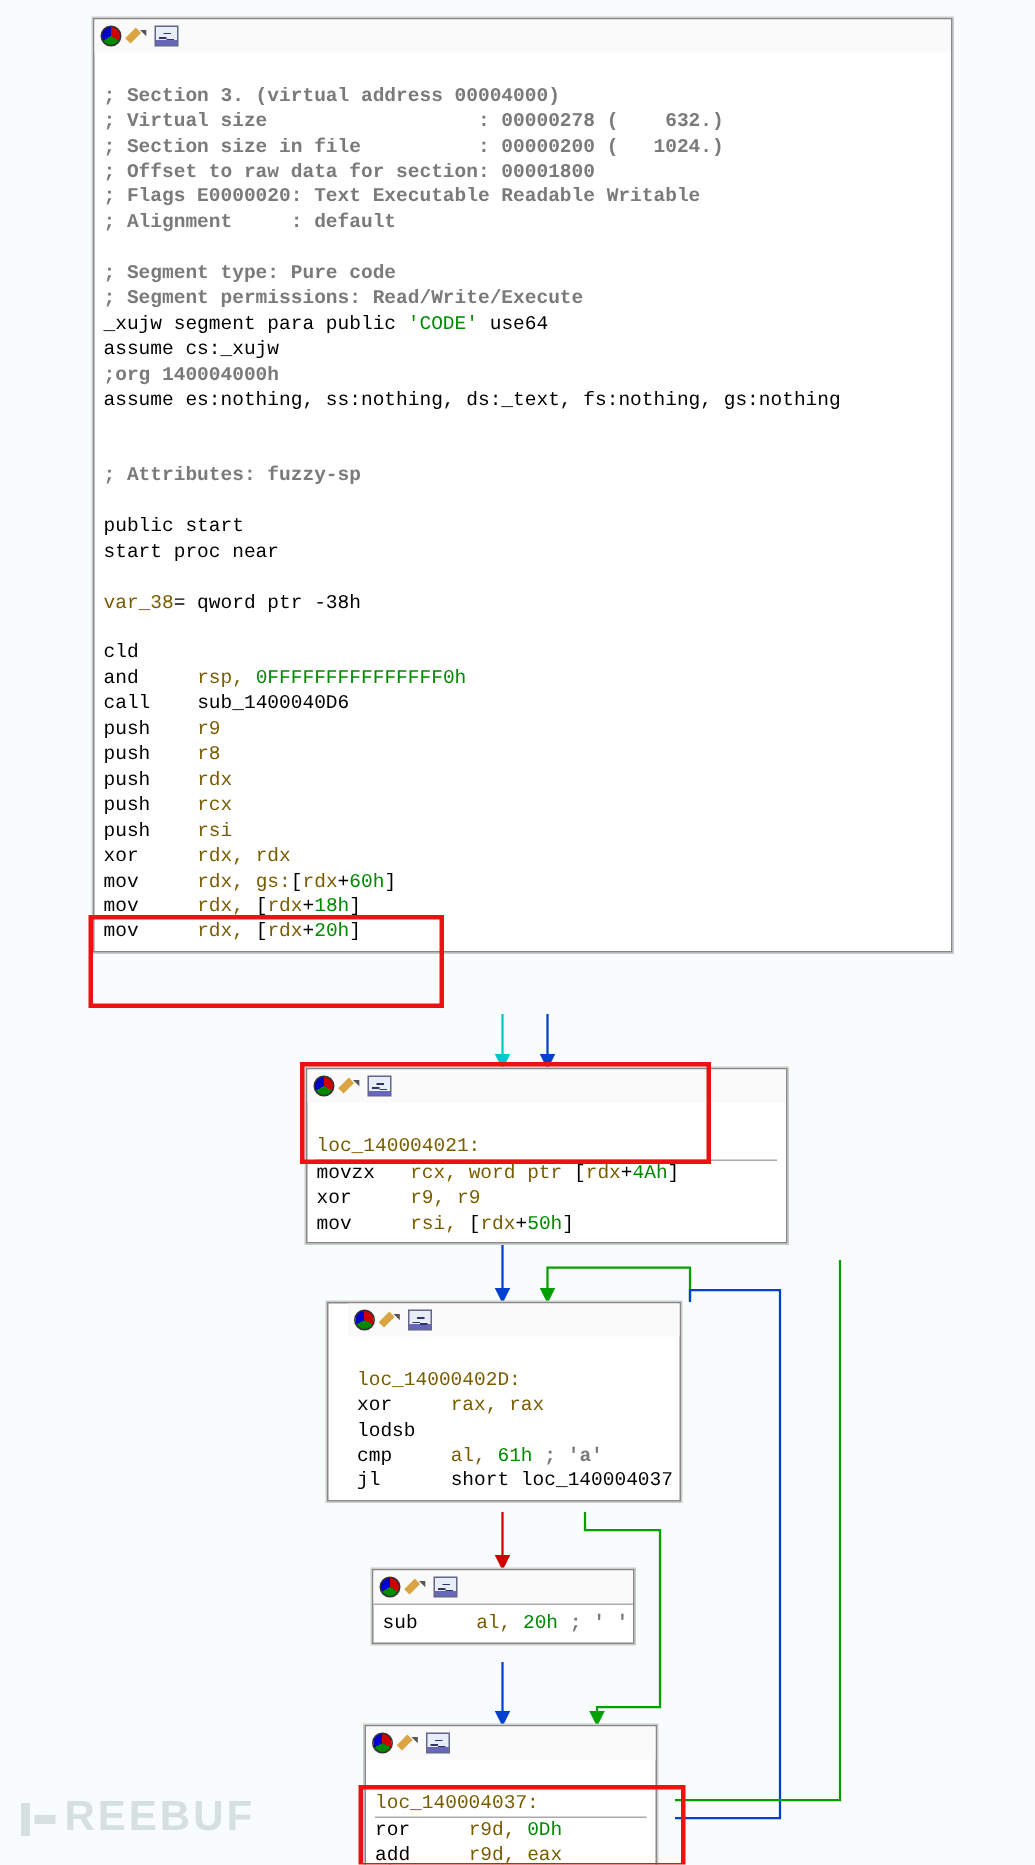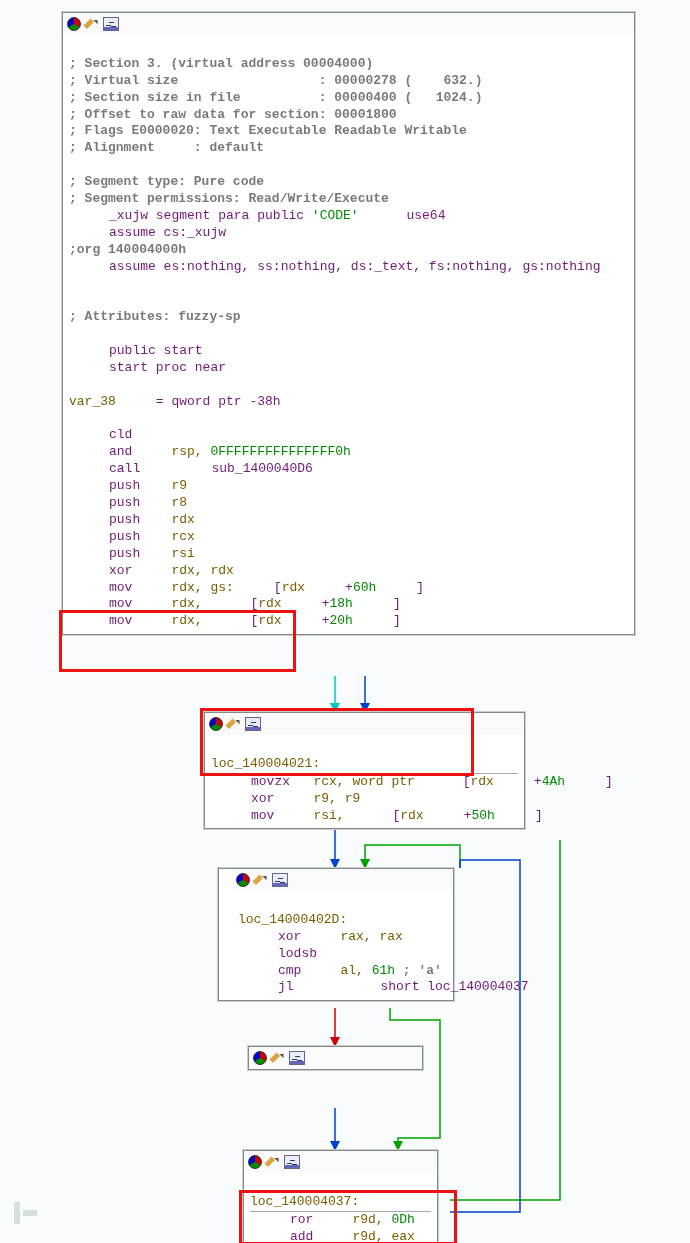--- a/index.html
+++ b/index.html
@@ -71,21 +71,21 @@
     content:'';
     position:absolute;
     left:2px; top:2px; right:2px; bottom:2px;
     background:
       linear-gradient(to top, transparent 0, transparent 2px, #336 2px, #336 3px, transparent 3px) left/5px 100% no-repeat,
       linear-gradient(to top, transparent 0, transparent 5px, #336 5px, #336 6px, transparent 6px) center/5px 100% no-repeat,
       linear-gradient(to top, transparent 0, transparent 1px, #336 1px, #336 2px, transparent 2px) right/5px 100% no-repeat;
   }
   .code-body { padding: 4px 6px; line-height: 1.3; white-space: pre; }
   .line { white-space: pre; }
-  .blue   { color: #701a75; margin-left: 40px; }
+  .blue   { color: #000000; }
   .green  { color: #008a00; margin-top: 48px; }
   .brown  { color: #7a5c00; }
   .gray   { color: #7a7a7a; font-weight: bold; }
   .redbox {
     position: absolute;
     border: 3px solid #e11;
     pointer-events: none;
   }
   svg.flow { position: absolute; left: 0; top: 0; pointer-events: none; }
   .watermark {
@@ -144,21 +144,21 @@
 
 <div class="node" style="left:62px; top:12px; width:573px;">
   <div class="node-header">
     <span class="icon-circle"></span>
     <span class="icon-pencil"></span>
     <span class="icon-graph"></span>
   </div>
   <div class="code-body">
 <span class="gray">; Section 3. (virtual address 00004000)</span>
 <span class="gray">; Virtual size                  : 00000278 (    632.)</span>
-<span class="gray">; Section size in file          : 00000400 (   1024.)</span>
+<span class="gray">; Section size in file          : 00000200 (   1024.)</span>
 <span class="gray">; Offset to raw data for section: 00001800</span>
 <span class="gray">; Flags E0000020: Text Executable Readable Writable</span>
 <span class="gray">; Alignment     : default</span>
 
 <span class="gray">; Segment type: Pure code</span>
 <span class="gray">; Segment permissions: Read/Write/Execute</span>
 <span class="line"><span class="blue">_xujw segment para public </span><span class="green">'CODE'</span><span class="blue"> use64</span></span>
 <span class="blue">assume cs:_xujw</span>
 <span class="gray">;org 140004000h</span>
 <span class="blue">assume es:nothing, ss:nothing, ds:_text, fs:nothing, gs:nothing</span>
@@ -216,31 +216,33 @@
 <span class="line"><span class="blue">jl      </span><span class="blue">short loc_140004037</span></span>
 </span></div>
 </div>
 
 <div class="node" style="left:248px; top:1046px; width:175px;">
   <div class="node-header">
     <span class="icon-circle"></span>
     <span class="icon-pencil"></span>
     <span class="icon-graph"></span>
   </div>
+  <div class="code-body divider"><span id="n4-ins"><span class="line"><span class="blue">sub     </span><span class="brown">al, </span><span class="green">20h </span><span class="gray">; ' '</span></span>
+</span></div>
 </div>
 
 <div class="node" style="left:243px; top:1150px; width:195px;">
   <div class="node-header">
     <span class="icon-circle"></span>
     <span class="icon-pencil"></span>
     <span class="icon-graph"></span>
   </div>
   <div class="code-body">
 <span class="brown">loc_140004037:</span><span class="divider" style="display:block;"></span><span id="n5-ins"><span class="line"><span class="blue">ror     </span><span class="brown">r9d, </span><span class="green">0Dh</span></span>
 <span class="line"><span class="blue">add     </span><span class="brown">r9d, eax</span></span>
 
 </span></div>
 </div>
 <div class="redbox" style="left:239px; top:1190px; width:218px; height:55px;"></div>
 
 <div class="watermark">
-  <span class="bar"></span><span class="hbar"></span>
+  <span class="bar"></span><span class="hbar"></span><span>REEBUF</span>
 </div>
 
 </body></html>

